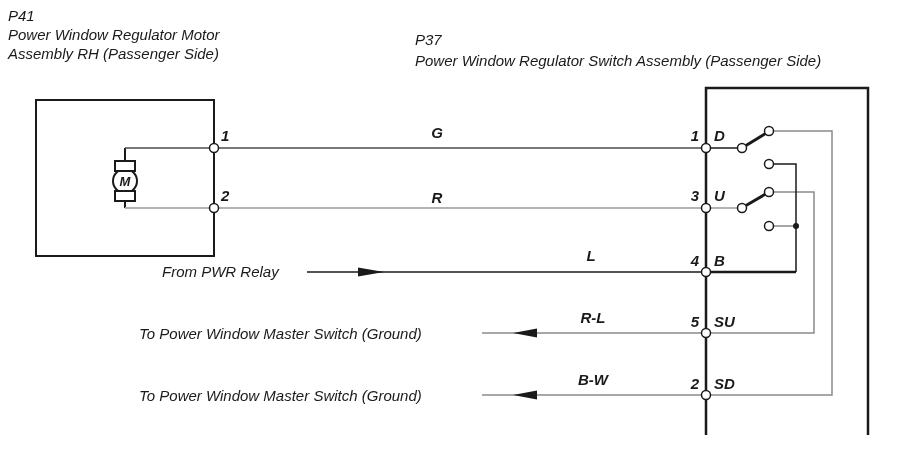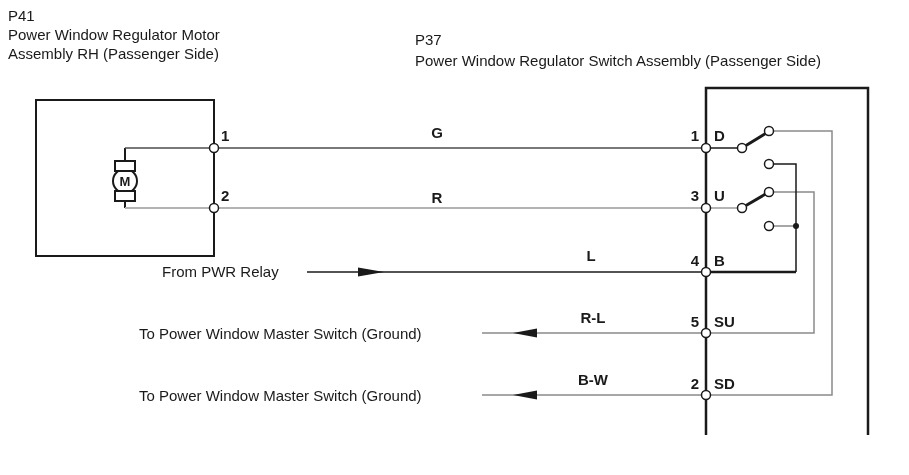--- a/index.html
+++ b/index.html
@@ -3,20 +3,21 @@
 <meta charset="utf-8">
 <style>
   html, body { margin: 0; padding: 0; background: #ffffff; }
   .stage {
     position: relative;
     width: 909px;
     height: 435px;
     background: #ffffff;
     font-family: "Liberation Sans", sans-serif;
     overflow: hidden;
+    font-style: italic;
   }
   svg text {
     font-family: "Liberation Sans", sans-serif;
     fill: #1a1a1a;
   }
   .txt  { font-size: 15px; font-weight: 400; }
   .lbl  { font-size: 15px; font-weight: 700; }
   .mlbl { font-size: 13px; font-weight: 600; }
 </style>
 </head>

